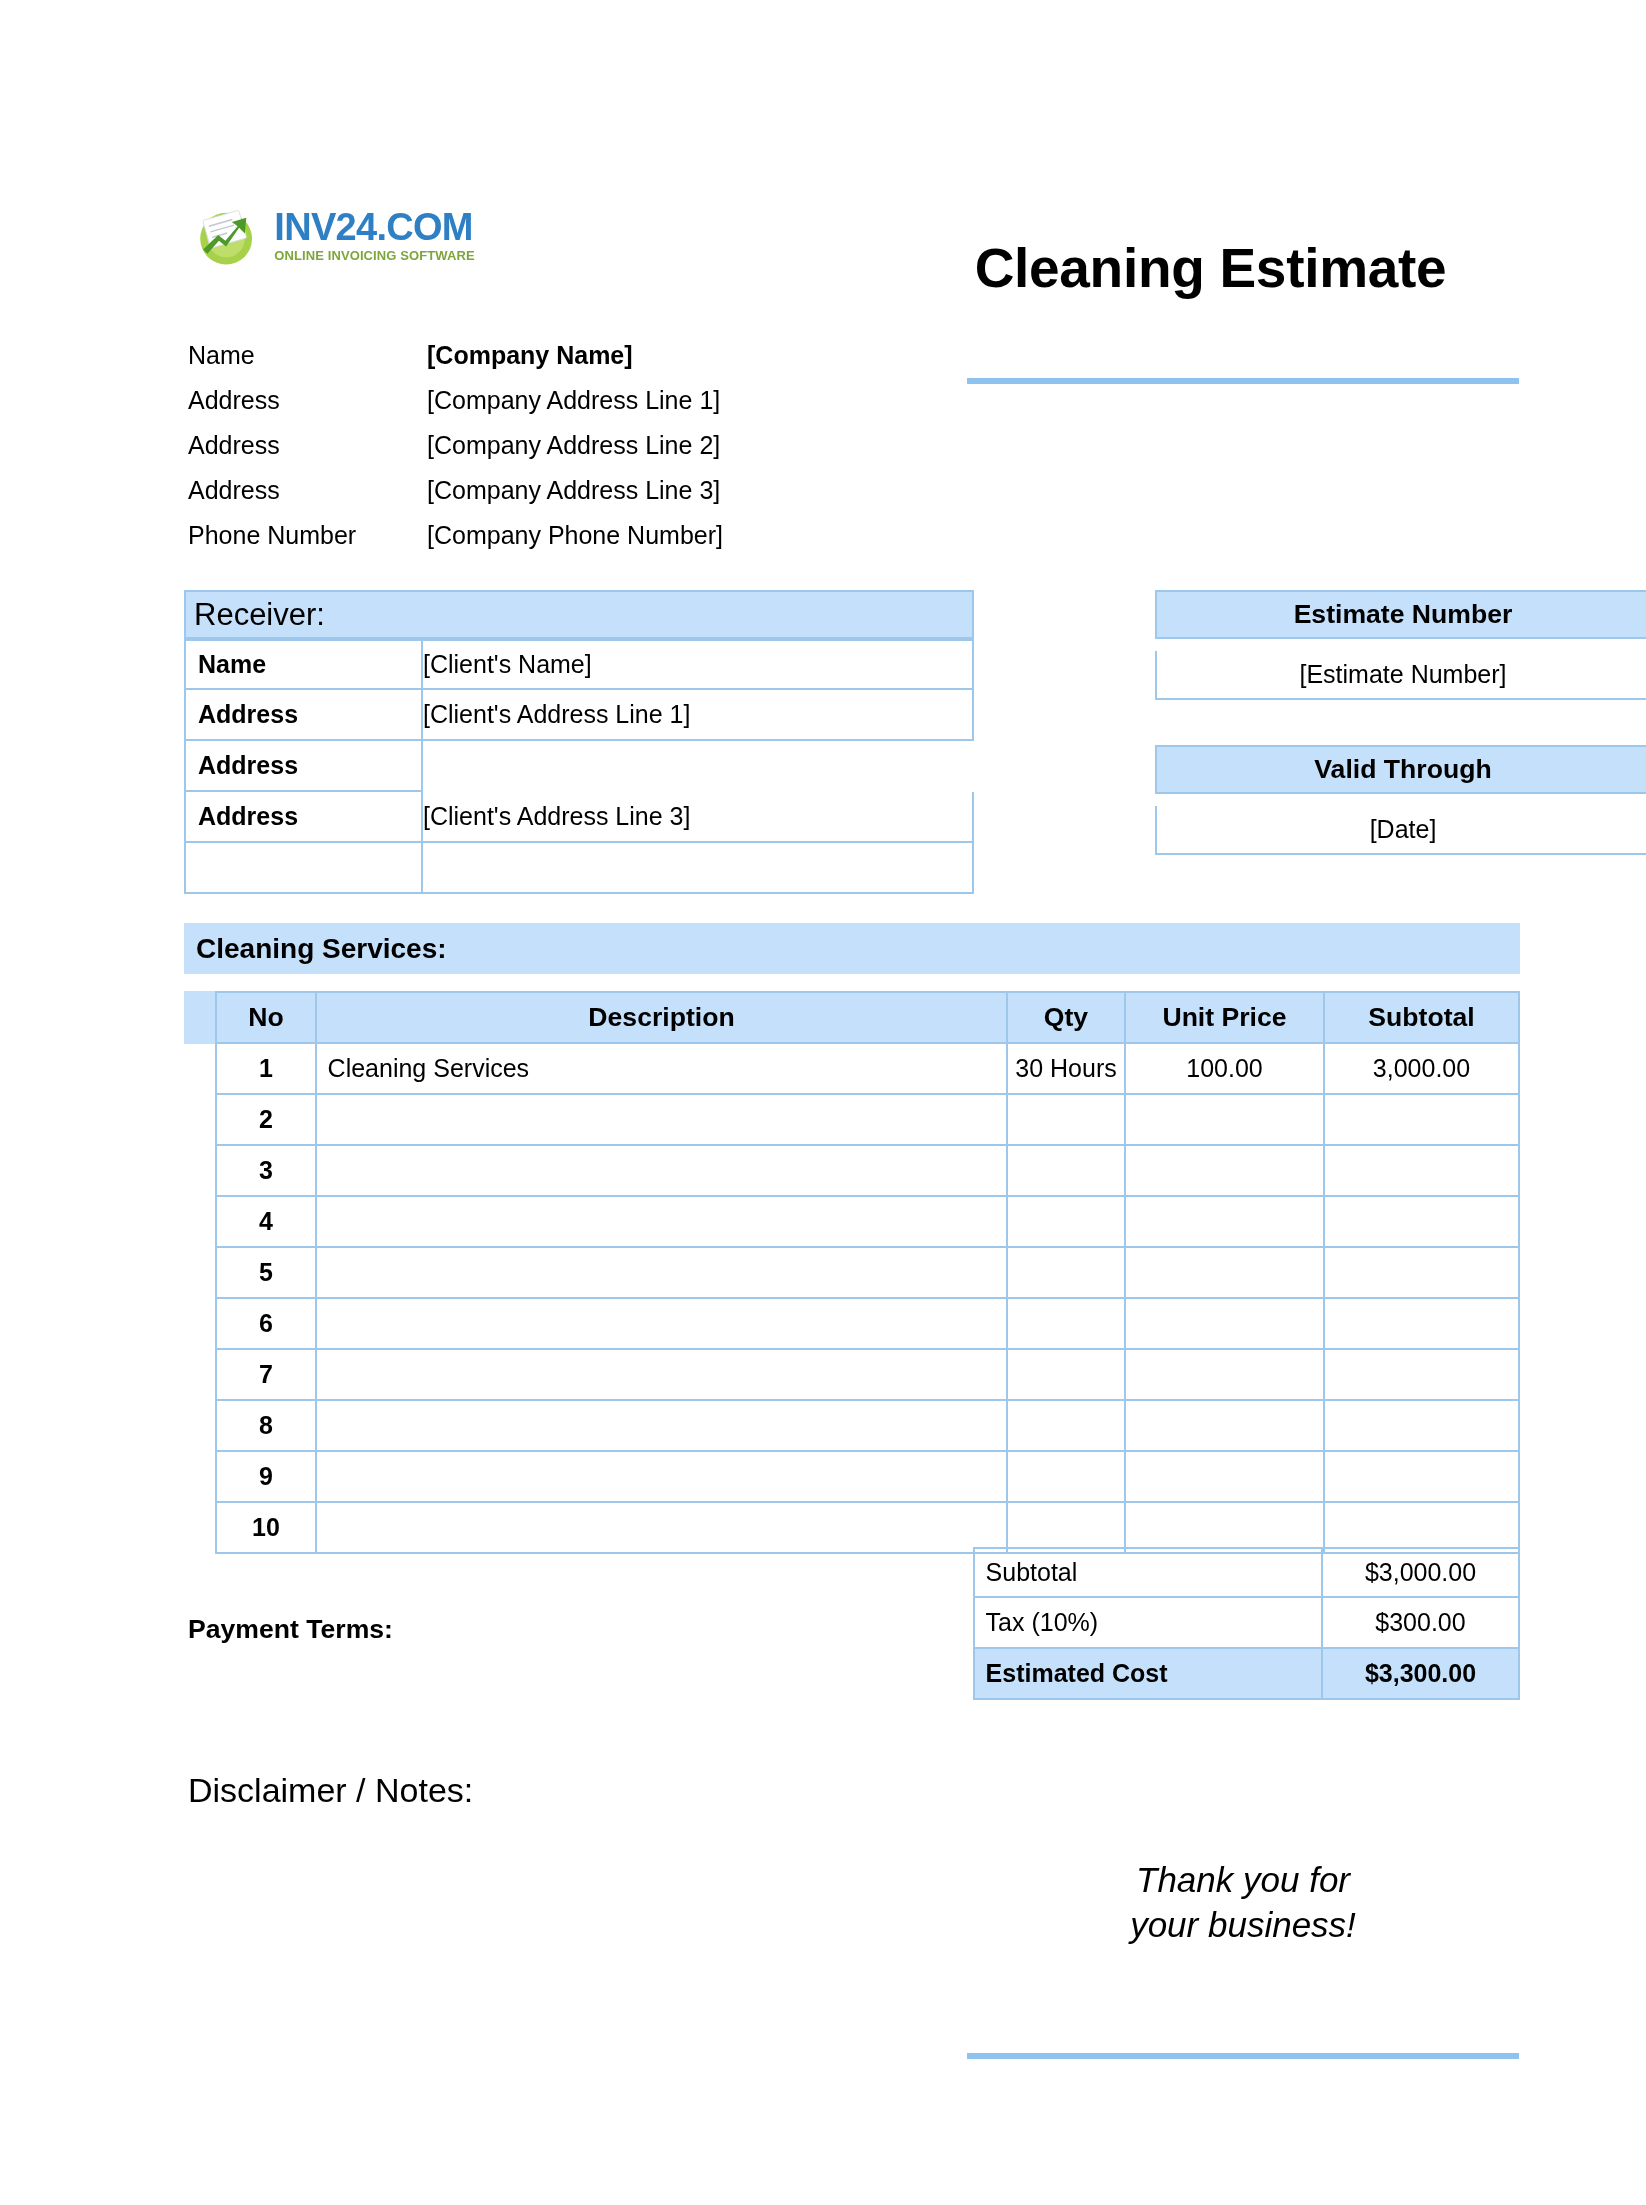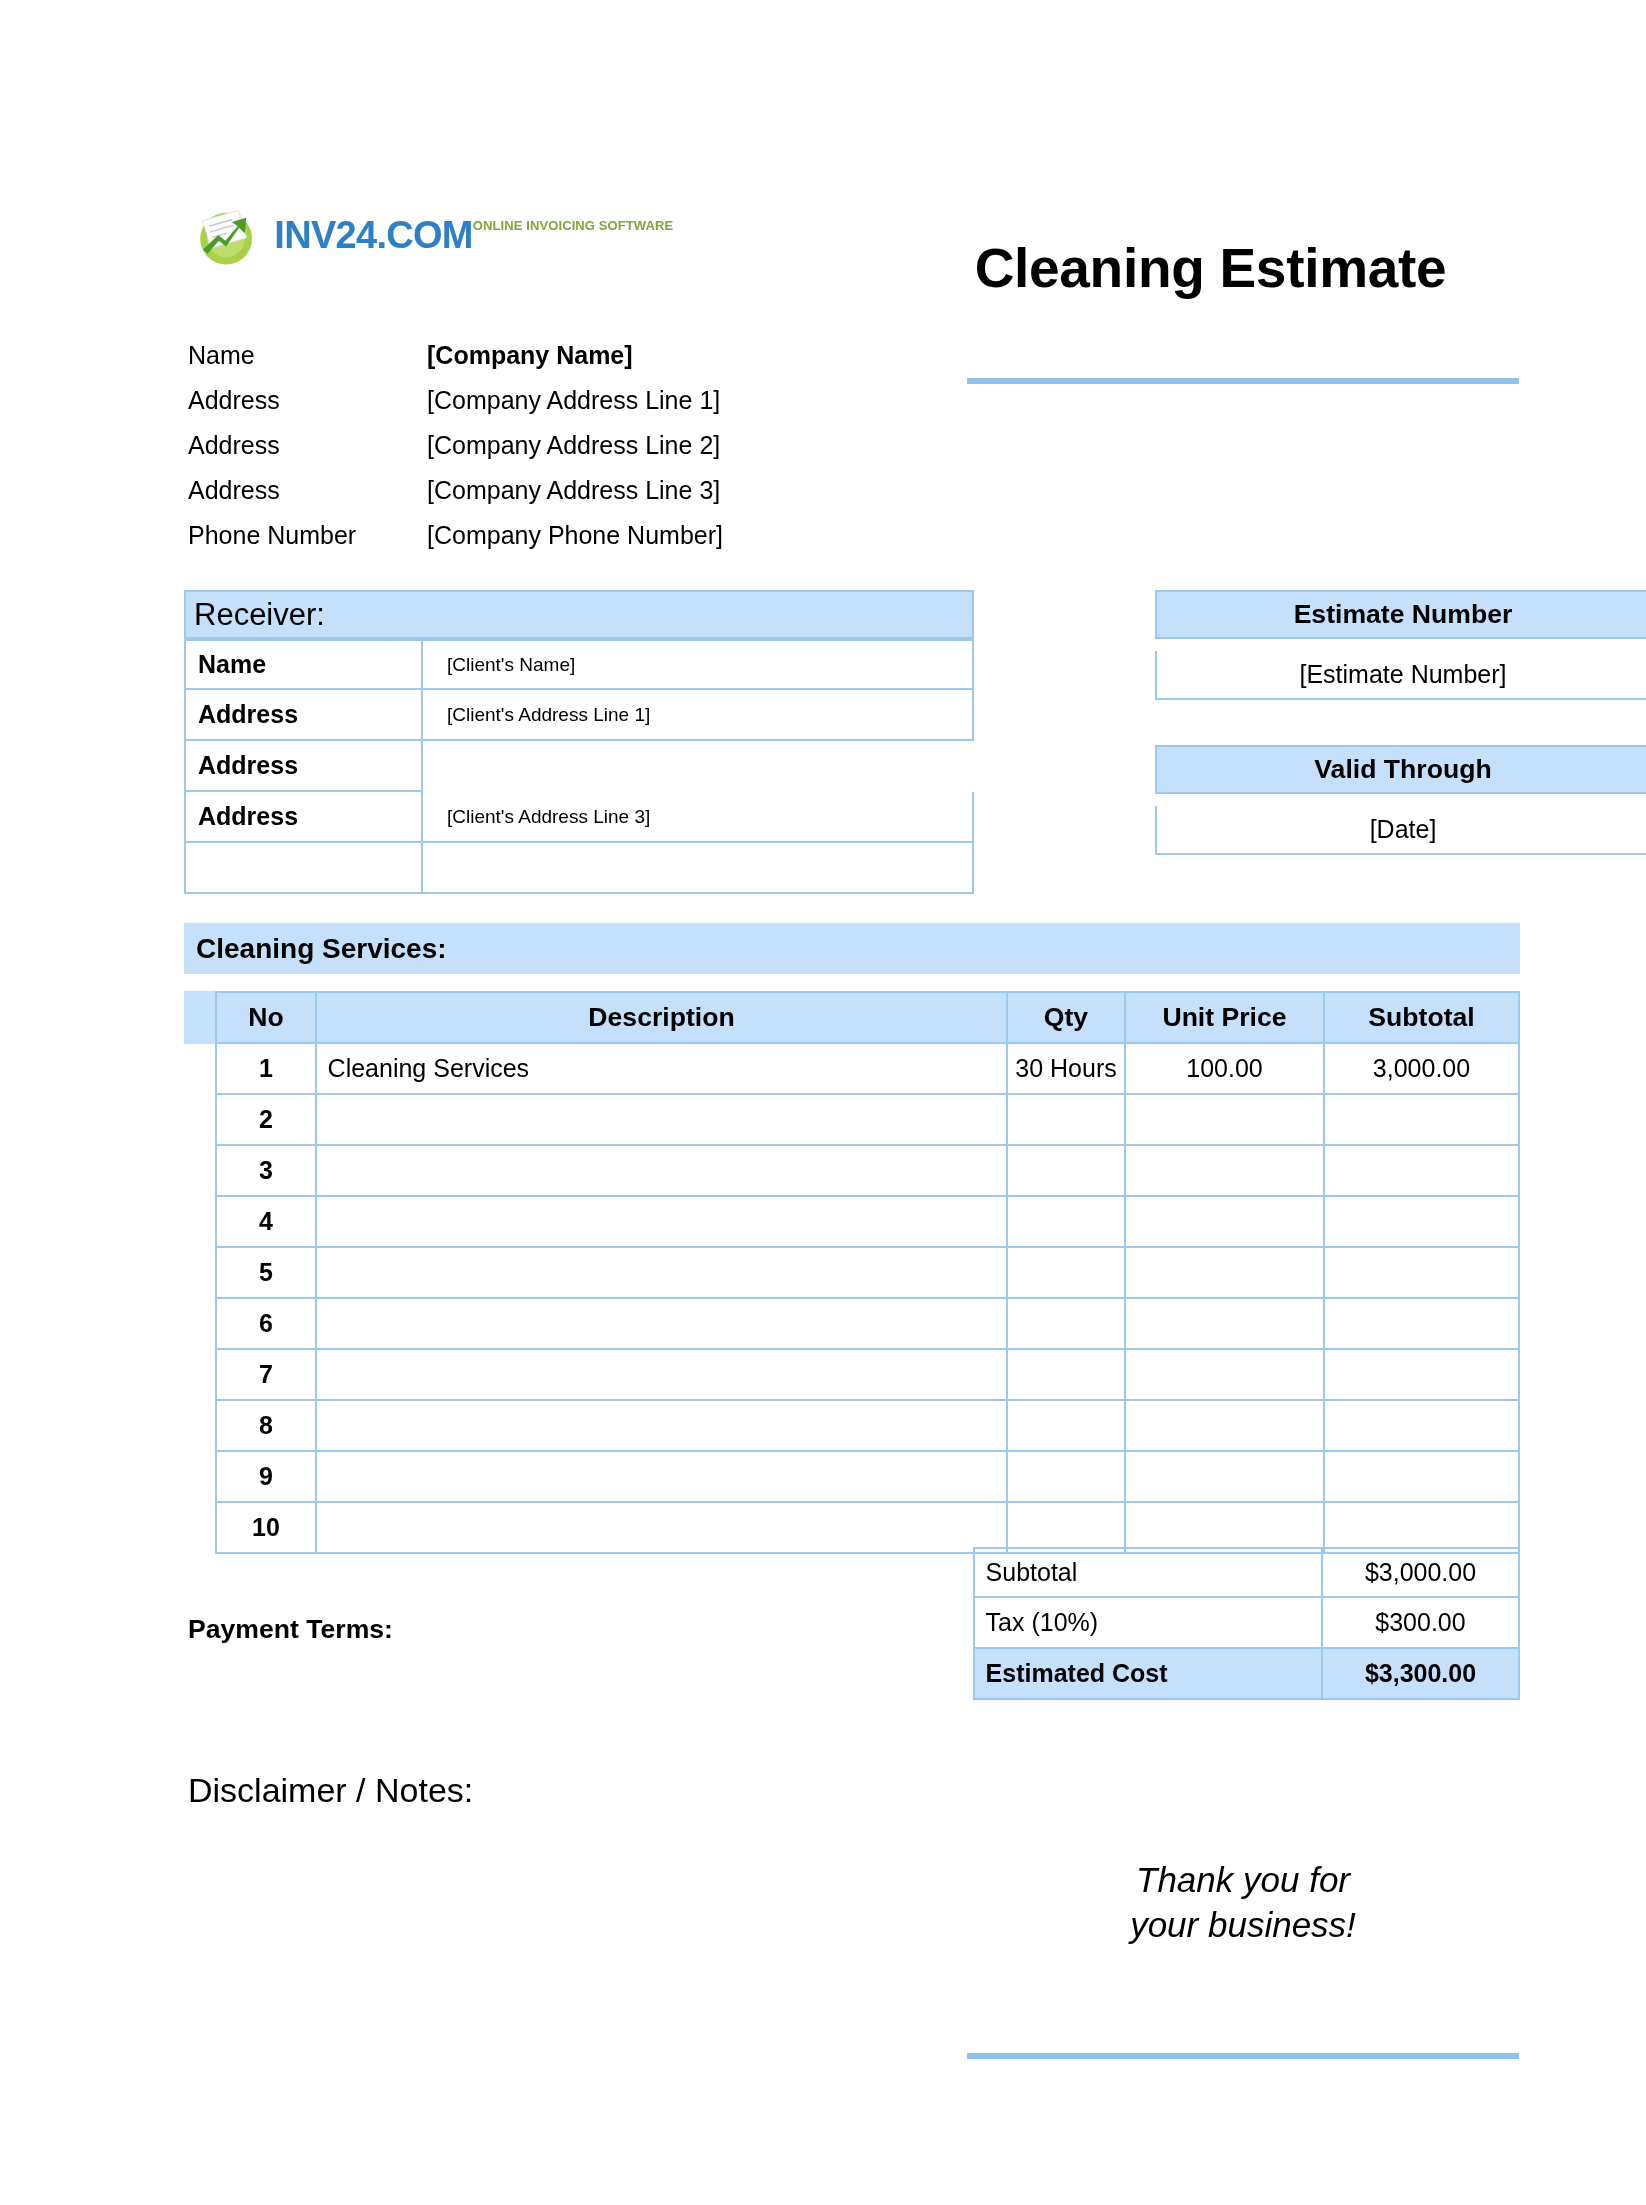--- a/index.html
+++ b/index.html
@@ -28,21 +28,21 @@
     align-items: center;
     gap: 9.3px;
   }
   .logo-mark {
     width: 72px;
     height: 72px;
     flex: 0 0 auto;
   }
   .logo-text {
     display: flex;
-    flex-direction: row;
+    flex-direction: column;
     justify-content: flex-end;
     line-height: 1;
   }
   .logo-main {
     font-size: 38px;
     font-weight: bold;
     letter-spacing: -0.7px;
     color: #2E7FC4;
   }
   .logo-sub {
@@ -137,22 +137,22 @@
     padding-left: 12px;
     font-size: 25px;
     font-weight: bold;
     box-sizing: border-box;
     border-top: none;
   }
   .receiver-cell-r {
     flex: 1;
     display: flex;
     align-items: center;
-    padding-left: 24px;
-    font-size: 19px;
+    padding-left: 0;
+    font-size: 25px;
     box-sizing: border-box;
     border-left: none;
     border-top: none;
   }
   .receiver-row.first .receiver-cell-l,
   .receiver-row.first .receiver-cell-r { border-top: 2px solid #9DC8EC; }
 
   
   .meta-box {
     position: absolute;

